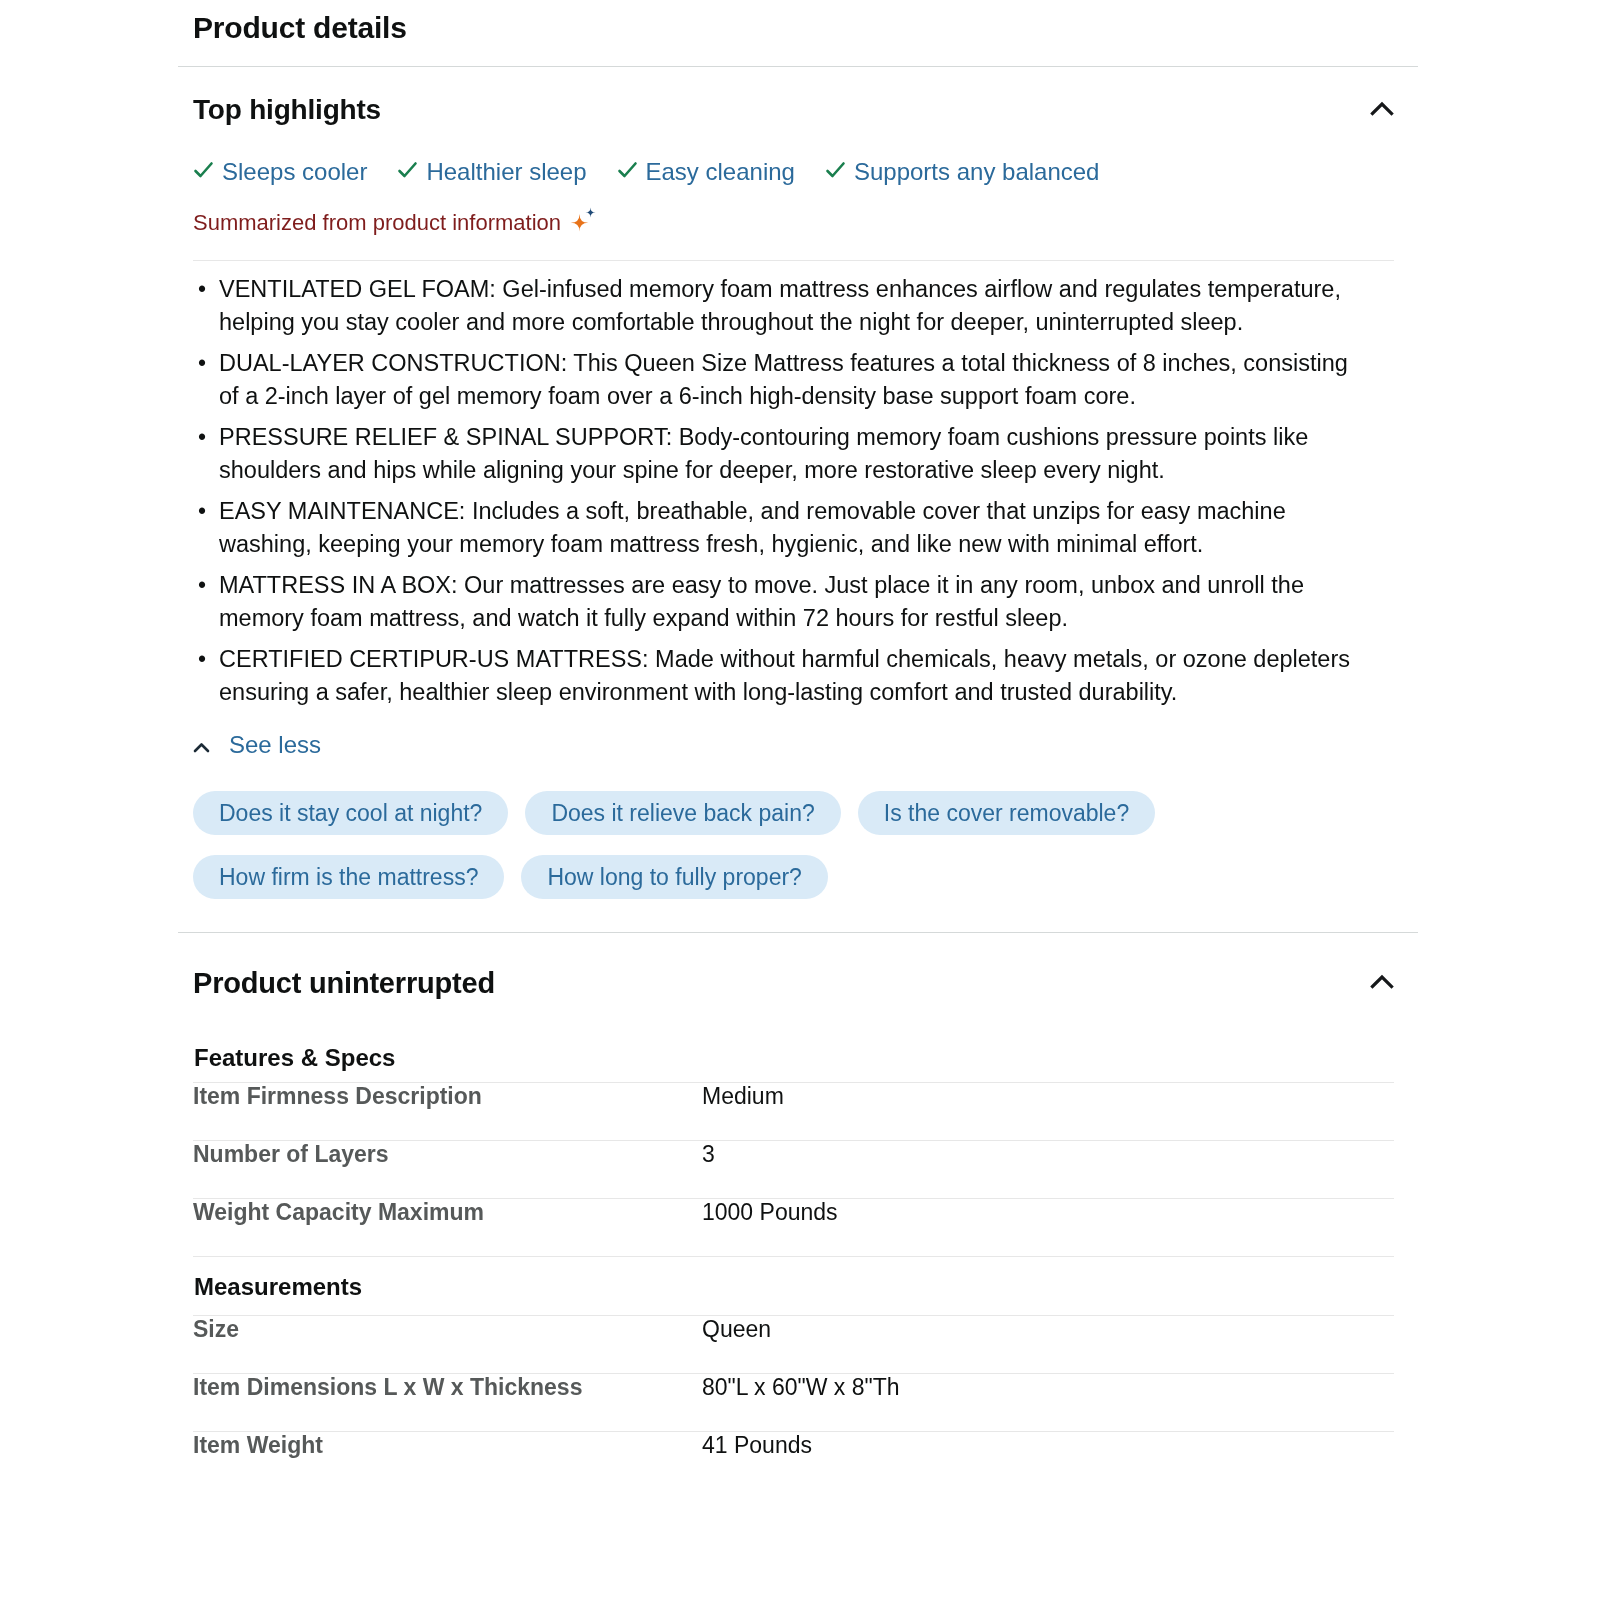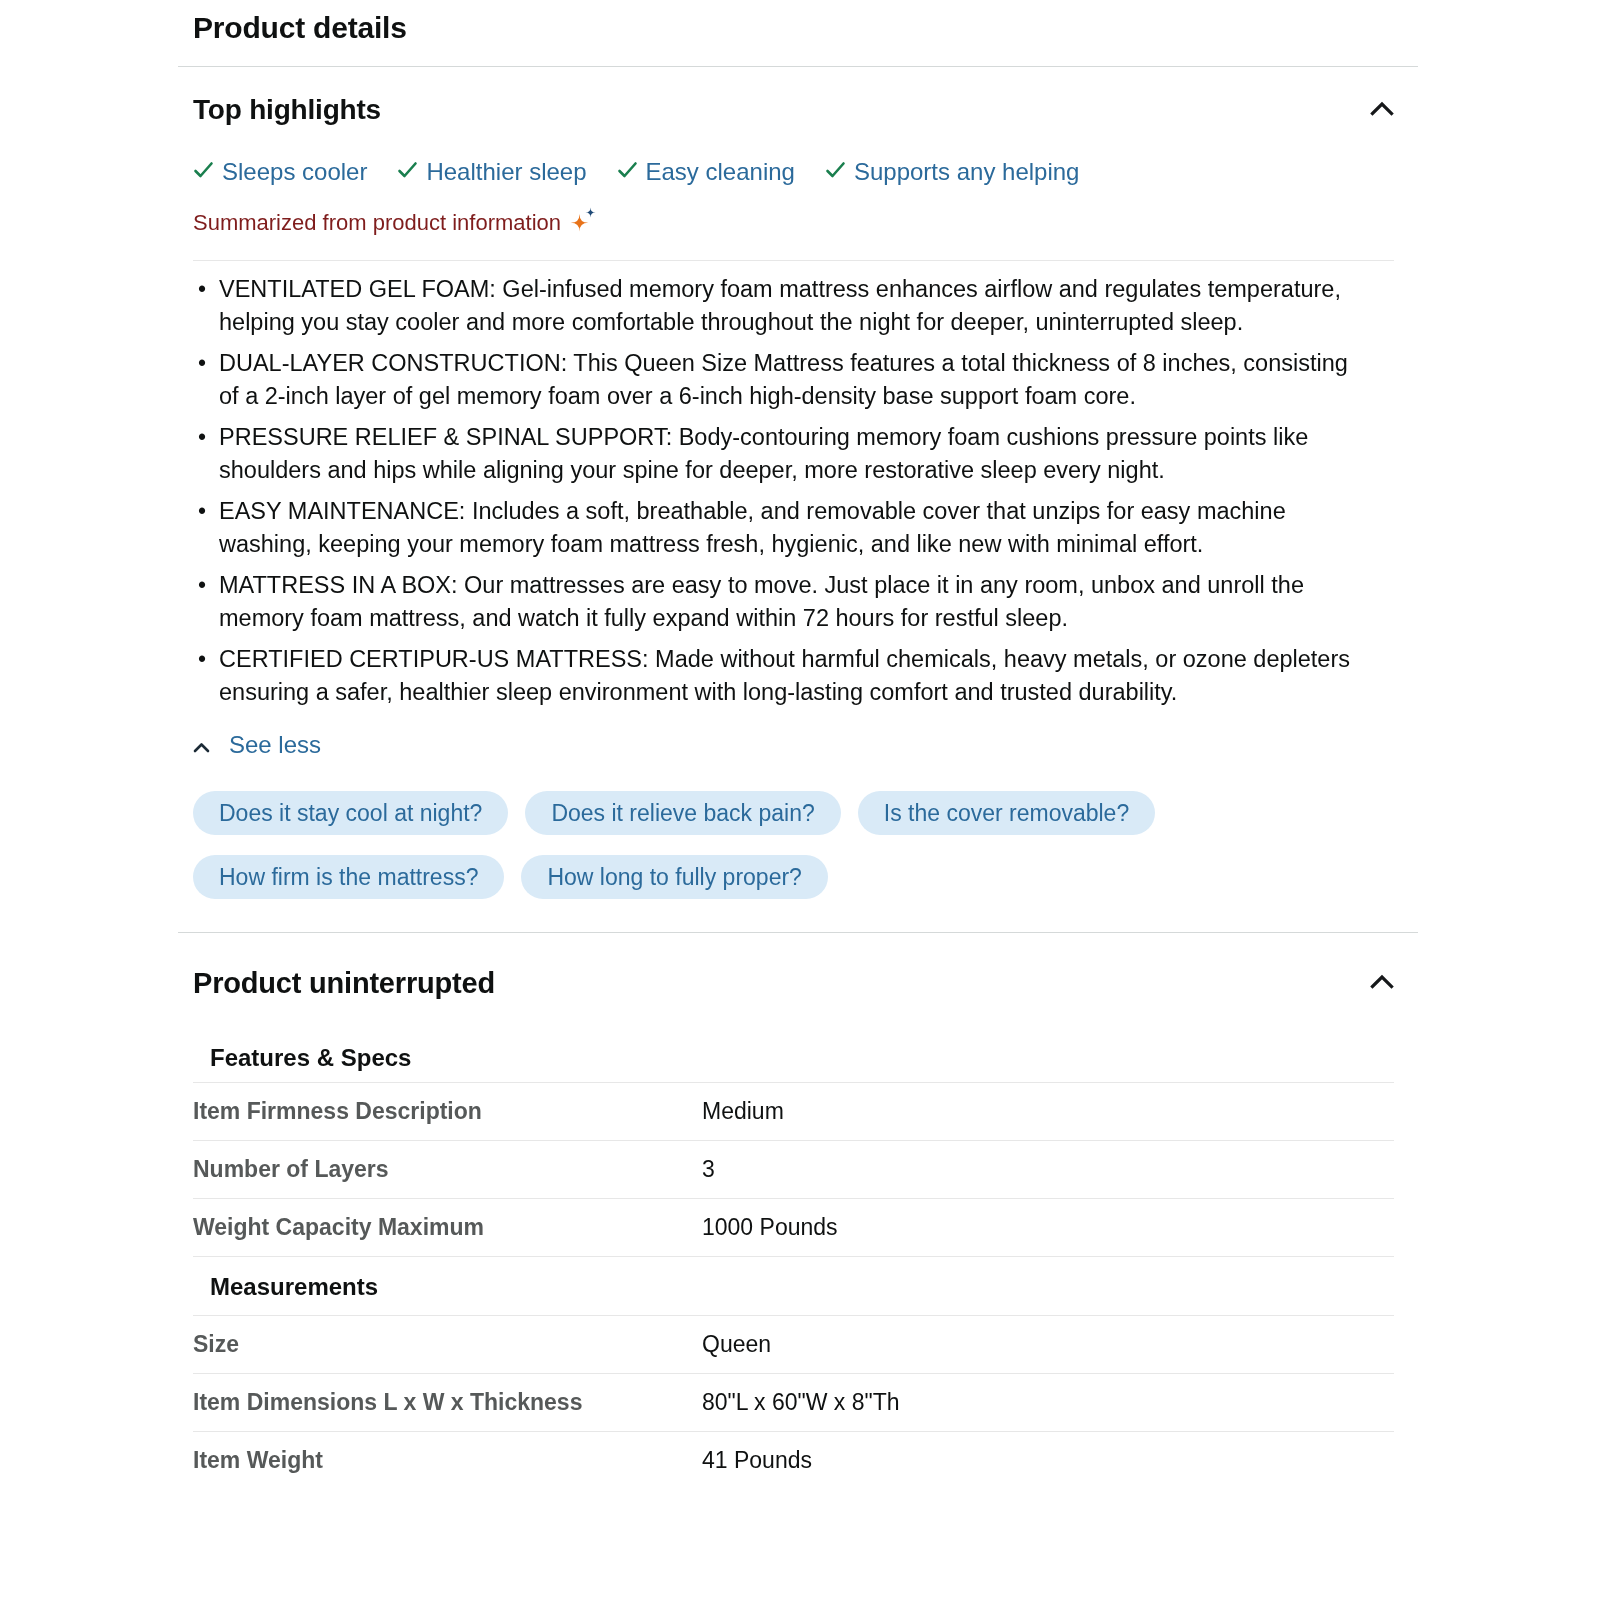--- a/index.html
+++ b/index.html
@@ -98,28 +98,28 @@
     color: var(--accent-blue);
     font-size: 23px; line-height: 24px;
     padding: 10px 26px;
     border-radius: 26px;
     border: none; cursor: pointer;
     font-family: inherit;
     white-space: nowrap;
   }
 
   .subheading {
-    margin: 44px 0 0 32px;
+    margin: 44px 0 0 16px;
     font-size: 24px; line-height: 28px; font-weight: 700;
   }
 
   .spec-table { margin: 10px 24px 0 15px; border-bottom: 1px solid var(--divider-faint); }
   .spec-table.measurements { border-bottom: none; }
   .spec-row {
-    display: flex; align-items: center;
+    display: flex; 
     height: 58px;
     border-top: 1px solid var(--divider-faint);
   }
   .spec-label {
     width: 509px; flex: none;
     font-size: 23px; font-weight: 700; color: var(--label-gray);
   }
   .spec-value { font-size: 23px; color: var(--text-dark); }
 
   .measure-heading { margin-top: 16px; }
@@ -169,21 +169,21 @@
             </svg>
         </span>
         <span>Easy cleaning</span>
       </span>
       <span class="highlight">
         <span class="check">
           <svg width="21" height="21" viewBox="0 0 21 21" fill="none">
               <polyline points="2.5,12 7.5,17 18.5,4.5" stroke-width="2.6" stroke-linecap="round" stroke-linejoin="round"></polyline>
             </svg>
         </span>
-        <span>Supports any helping</span>
+        <span>Supports any balanced</span>
       </span>
     </div>
 
     <div class="summarized">
       <span>Summarized from product information</span>
       <span>
         <svg width="27" height="26" viewBox="0 0 27 26">
           <path d="M9.5 7 Q9.5 15.75 18.25 15.75 Q9.5 15.75 9.5 24.5 Q9.5 15.75 0.75 15.75 Q9.5 15.75 9.5 7 Z" fill="#e8731a"></path>
           <path d="M20.5 0.5 Q20.5 5.5 25.5 5.5 Q20.5 5.5 20.5 10.5 Q20.5 5.5 15.5 5.5 Q20.5 5.5 20.5 0.5 Z" fill="#1e4976"></path>
         </svg>

